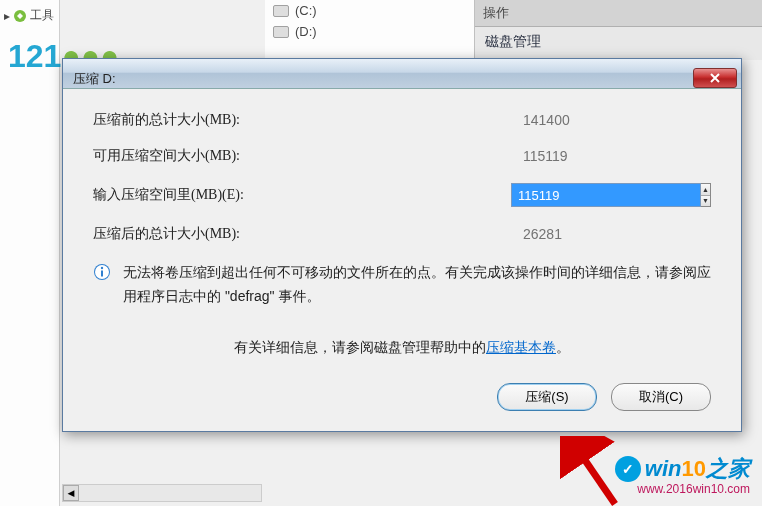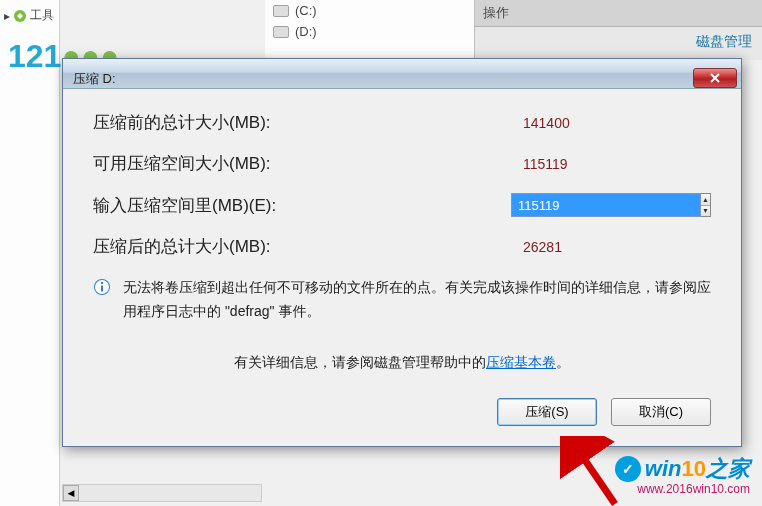--- a/index.html
+++ b/index.html
@@ -73,22 +73,21 @@
     .bg-right-header {
       background: #d0d0d0;
       padding: 4px 8px;
       font-size: 13px;
       color: #333;
       border-bottom: 1px solid #aaa;
     }
     .bg-right-title {
       padding: 6px 10px;
       font-size: 14px;
-      color: #0369a1;
-      text-align: right;
+      color: #0f172a;
     }
     
     .watermark-121 {
       position: absolute;
       left: 8px; top: 38px;
       font-size: 32px;
       font-weight: bold;
       color: #0099cc;
       opacity: 0.85;
       font-family: Arial, sans-serif;
@@ -137,26 +136,27 @@
       padding: 22px 30px 18px 30px;
       background: #f0f0f0;
     }
     .form-row {
       display: flex;
       align-items: center;
       margin-bottom: 18px;
     }
     .form-label {
       width: 340px;
-      font-size: 17px;
+      font-size: 14px;
       color: #222;
+      font-family: Liberation Serif, serif;
     }
     .form-value {
       font-size: 14px;
-      color: #7f1d1d;
+      color: #737373;
       padding-left: 90px;
     }
     .form-input-wrap {
       margin-left: 88px;
       width: 200px;
       display: flex;
     }
     .form-input {
       flex: 1;
       height: 24px;
@@ -220,21 +220,21 @@
       display: flex;
       justify-content: flex-end;
       gap: 14px;
       padding: 6px 0 2px 0;
     }
     .btn {
       min-width: 100px;
       height: 28px;
       background: linear-gradient(#fbfbfb, #e8e8e8);
       border: 1px solid #888;
-      border-radius: 3px;
+      border-radius: 13px;
       font-size: 13px;
       font-family: inherit;
       cursor: pointer;
       padding: 0 14px;
     }
     .btn.default {
       border: 1px solid #3c7fb1;
       box-shadow: inset 0 0 0 1px #a0d0f0;
     }
     

